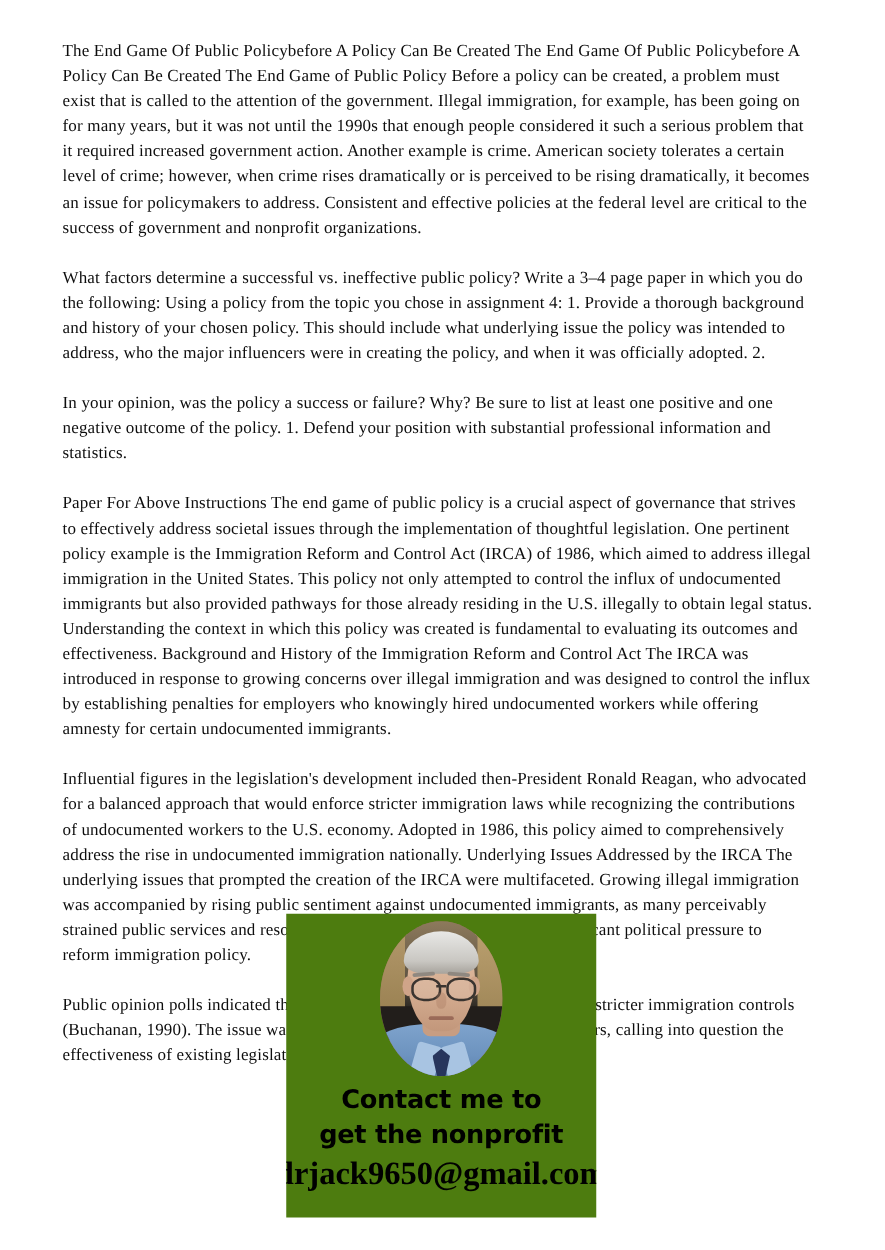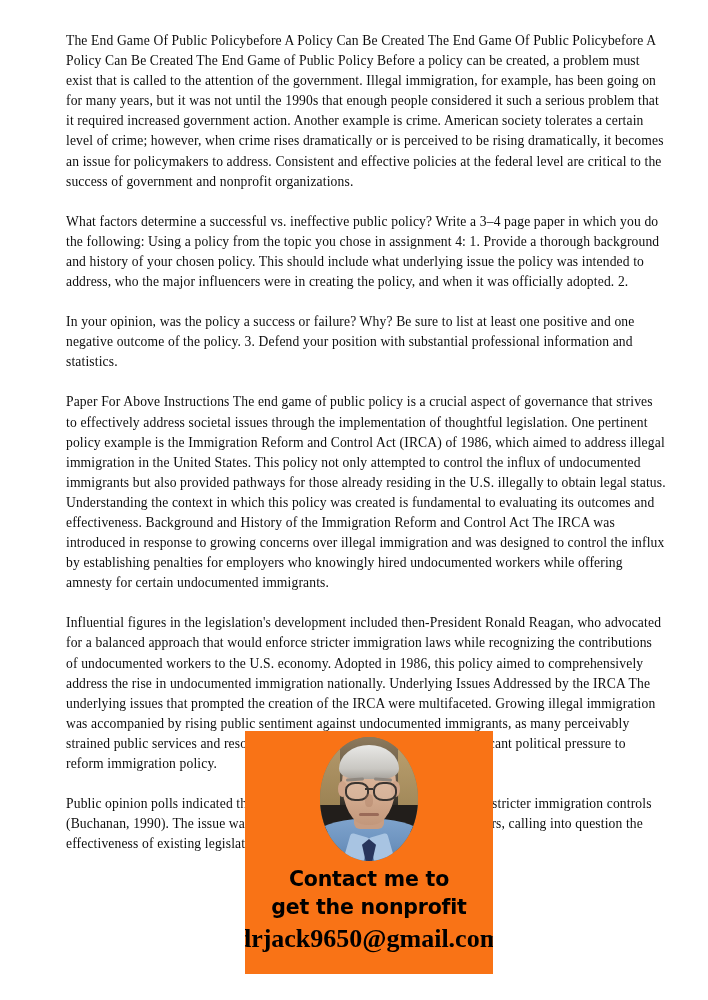--- a/index.html
+++ b/index.html
@@ -15,21 +15,20 @@
     font-family: "Liberation Serif", "DejaVu Serif", serif;
   }
 
   #document-page {
     position: absolute;
     left: 0;
     top: 0;
     width: 620px;
     height: 1000px;
     background: #ffffff;
-    margin-left: 16px;
   }
 
   #document-body {
     position: absolute;
     left: 50px;
     top: 31px;
     width: 600px;
   }
 
   .para {
@@ -43,21 +42,21 @@
   }
   .para:last-child { margin-bottom: 0; }
 
   
   #contact-overlay {
     position: absolute;
     left: 229px;
     top: 731px;
     width: 248px;
     height: 243px;
-    background: #f97316;
+    background: #4d7c0f;
     overflow: hidden;
     display: flex;
     flex-direction: column;
     align-items: center;
   }
 
   #contact-avatar {
     margin-top: 6px;
     width: 98px;
     height: 124px;
@@ -159,21 +158,21 @@
   }
 </style>
 </head>
 <body>
 
 <div id="document-page">
 
   <div id="document-body">
     <p class="para">The End Game Of Public Policybefore A Policy Can Be Created The End Game Of Public Policybefore A Policy Can Be Created The End Game of Public Policy Before a policy can be created, a problem must exist that is called to the attention of the government. Illegal immigration, for example, has been going on for many years, but it was not until the 1990s that enough people considered it such a serious problem that it required increased government action. Another example is crime. American society tolerates a certain level of crime; however, when crime rises dramatically or is perceived to be rising dramatically, it becomes an issue for policymakers to address. Consistent and effective policies at the federal level are critical to the success of government and nonprofit organizations.</p>
     <p class="para">What factors determine a successful vs. ineffective public policy? Write a 3–4 page paper in which you do the following: Using a policy from the topic you chose in assignment 4: 1. Provide a thorough background and history of your chosen policy. This should include what underlying issue the policy was intended to address, who the major influencers were in creating the policy, and when it was officially adopted. 2.</p>
-    <p class="para">In your opinion, was the policy a success or failure? Why? Be sure to list at least one positive and one negative outcome of the policy. 3. Defend your position with substantial professional information and statistics.</p>
+    <p class="para">In your opinion, was the policy a success or failure? Why? Be sure to list at least one positive and one negative outcome of the policy. 1. Defend your position with substantial professional information and statistics.</p>
     <p class="para">Paper For Above Instructions The end game of public policy is a crucial aspect of governance that strives to effectively address societal issues through the implementation of thoughtful legislation. One pertinent policy example is the Immigration Reform and Control Act (IRCA) of 1986, which aimed to address illegal immigration in the United States. This policy not only attempted to control the influx of undocumented immigrants but also provided pathways for those already residing in the U.S. illegally to obtain legal status. Understanding the context in which this policy was created is fundamental to evaluating its outcomes and effectiveness. Background and History of the Immigration Reform and Control Act The IRCA was introduced in response to growing concerns over illegal immigration and was designed to control the influx by establishing penalties for employers who knowingly hired undocumented workers while offering amnesty for certain undocumented immigrants.</p>
     <p class="para">Influential figures in the legislation's development included then-President Ronald Reagan, who advocated for a balanced approach that would enforce stricter immigration laws while recognizing the contributions of undocumented workers to the U.S. economy. Adopted in 1986, this policy aimed to comprehensively address the rise in undocumented immigration nationally. Underlying Issues Addressed by the IRCA The underlying issues that prompted the creation of the IRCA were multifaceted. Growing illegal immigration was accompanied by rising public sentiment against undocumented immigrants, as many perceivably strained public services and resources. This growing challenge led to significant political pressure to reform immigration policy.</p>
     <p class="para">Public opinion polls indicated that a majority of Americans were in favor of stricter immigration controls (Buchanan, 1990). The issue was compounded by social and economic factors, calling into question the effectiveness of existing legislation. Major Influencers Several</p>
   </div>
 
   <div id="contact-overlay">
 
     <div id="contact-avatar">
       <div class="av-wall-left"></div>
       <div class="av-wall-right"></div>

